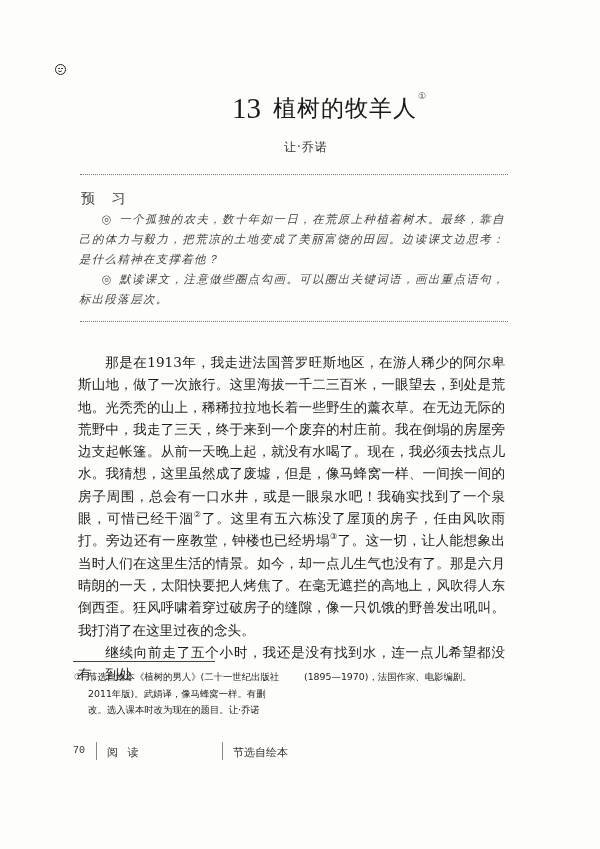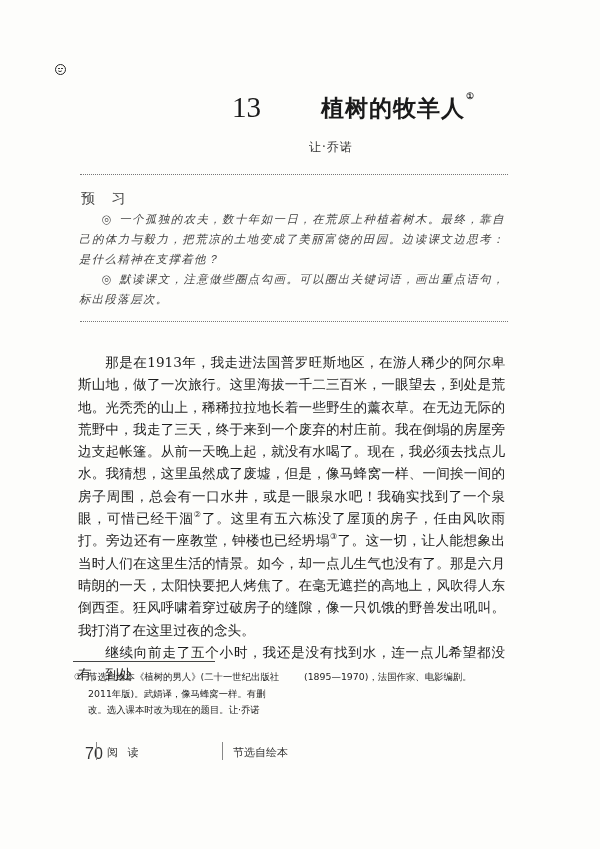--- a/index.html
+++ b/index.html
@@ -8,25 +8,25 @@
     font-family: "DejaVu Serif", "Liberation Serif", serif; color: #1e1e1e;
   }
   .abs { position: absolute; }
   .smiley {
     left: 55px; top: 64px; width: 11px; height: 11px; border: 1.5px solid #222; border-radius: 50%;
     box-sizing: border-box;
   }
   .smiley .eye { position: absolute; top: 2.5px; width: 1.6px; height: 1.6px; background: #222; border-radius: 50%; }
   .smiley .eye.l { left: 2.2px; } .smiley .eye.r { right: 2.2px; }
   .smiley .mouth { position: absolute; left: 2.2px; top: 4.2px; width: 4px; height: 2px; border-bottom: 1px solid #222; border-radius: 0 0 3px 3px; }
-  .title-wrap { left: 232px; top: 92px; height: 32px; display: flex; align-items: flex-end; white-space: nowrap; gap: 28px; }
+  .title-wrap { left: 232px; top: 92px; height: 32px; display: flex; align-items: center; white-space: nowrap; }
   .title-num { font-family: "Liberation Serif", serif; font-size: 29px; color: #1a1a1a; }
-  .title-text { font-size: 23px; margin-left: 32px; letter-spacing: 1px; color: #1a1a1a; font-weight: bold; }
+  .title-text { font-size: 23px; margin-left: 12px; letter-spacing: 1px; color: #1a1a1a; font-weight: normal; }
   .title-sup { font-size: 9px; vertical-align: super; position: relative; top: -8px; margin-left: 1px; color: #333; }
-  .author { left: 284px; top: 139px; font-size: 12px; color: #333; letter-spacing: 1px; margin-left: 25px; }
+  .author { left: 284px; top: 139px; font-size: 12px; color: #333; letter-spacing: 1px; }
   .dotline { left: 80px; width: 428px; height: 0; border-top: 1.5px dotted #777; }
   .preview-title { left: 81px; top: 190px; font-size: 14px; color: #404040; letter-spacing: 6px; }
   .preview-text { left: 79px; width: 426px; font-size: 11.4px; line-height: 20px; color: #444; text-align: justify; text-indent: 2em; font-style: italic; font-family: "DejaVu Sans", sans-serif; letter-spacing: 1.4px; }
   .preview-text .mark { font-style: normal; margin-right: 6px; color: #555; }
   .body { left: 78px; width: 427px; font-size: 13.6px; line-height: 22.3px; color: #1c1c1c; text-align: justify; }
   .body p { margin: 0; text-indent: 2em; }
   .fnref { font-size: 8px; vertical-align: super; line-height: 0; }
   .fn-rule { left: 73px; top: 661px; width: 142px; border-top: 1px solid #444; }
   .fn { font-size: 9.4px; line-height: 16.5px; color: #222; font-family: "DejaVu Sans", sans-serif; }
   .fn .num { display: inline-block; width: 14px; }
@@ -76,17 +76,17 @@
   <div style="display:flex">
       <span class="num">①</span>
       <span style="flex:1">节选自绘本《植树的男人》(二十一世纪出版社2011年版)。武娟译，像马蜂窝一样。有删改。选入课本时改为现在的题目。让·乔诺</span>
     </div>
 </div>
 
 <div class="abs fn fn-right">
   <div style="padding-left:4px">(1895—1970)，法国作家、电影编剧。</div>
 </div>
 
-<div class="abs footer" style="left:85px; font-family:Liberation Sans, sans-serif; font-size:16px">70</div>
+<div class="abs footer" style="left:73px; font-family:Liberation Mono, monospace; font-size:10px">70</div>
 <div class="abs vbar" style="left:96px; top:742px"></div>
 <div class="abs footer" style="left:107px; letter-spacing:3px">阅 读</div>
 <div class="abs vbar" style="left:222px; top:742px"></div>
 <div class="abs footer" style="left:233px">节选自绘本</div>
 
 </body></html>

